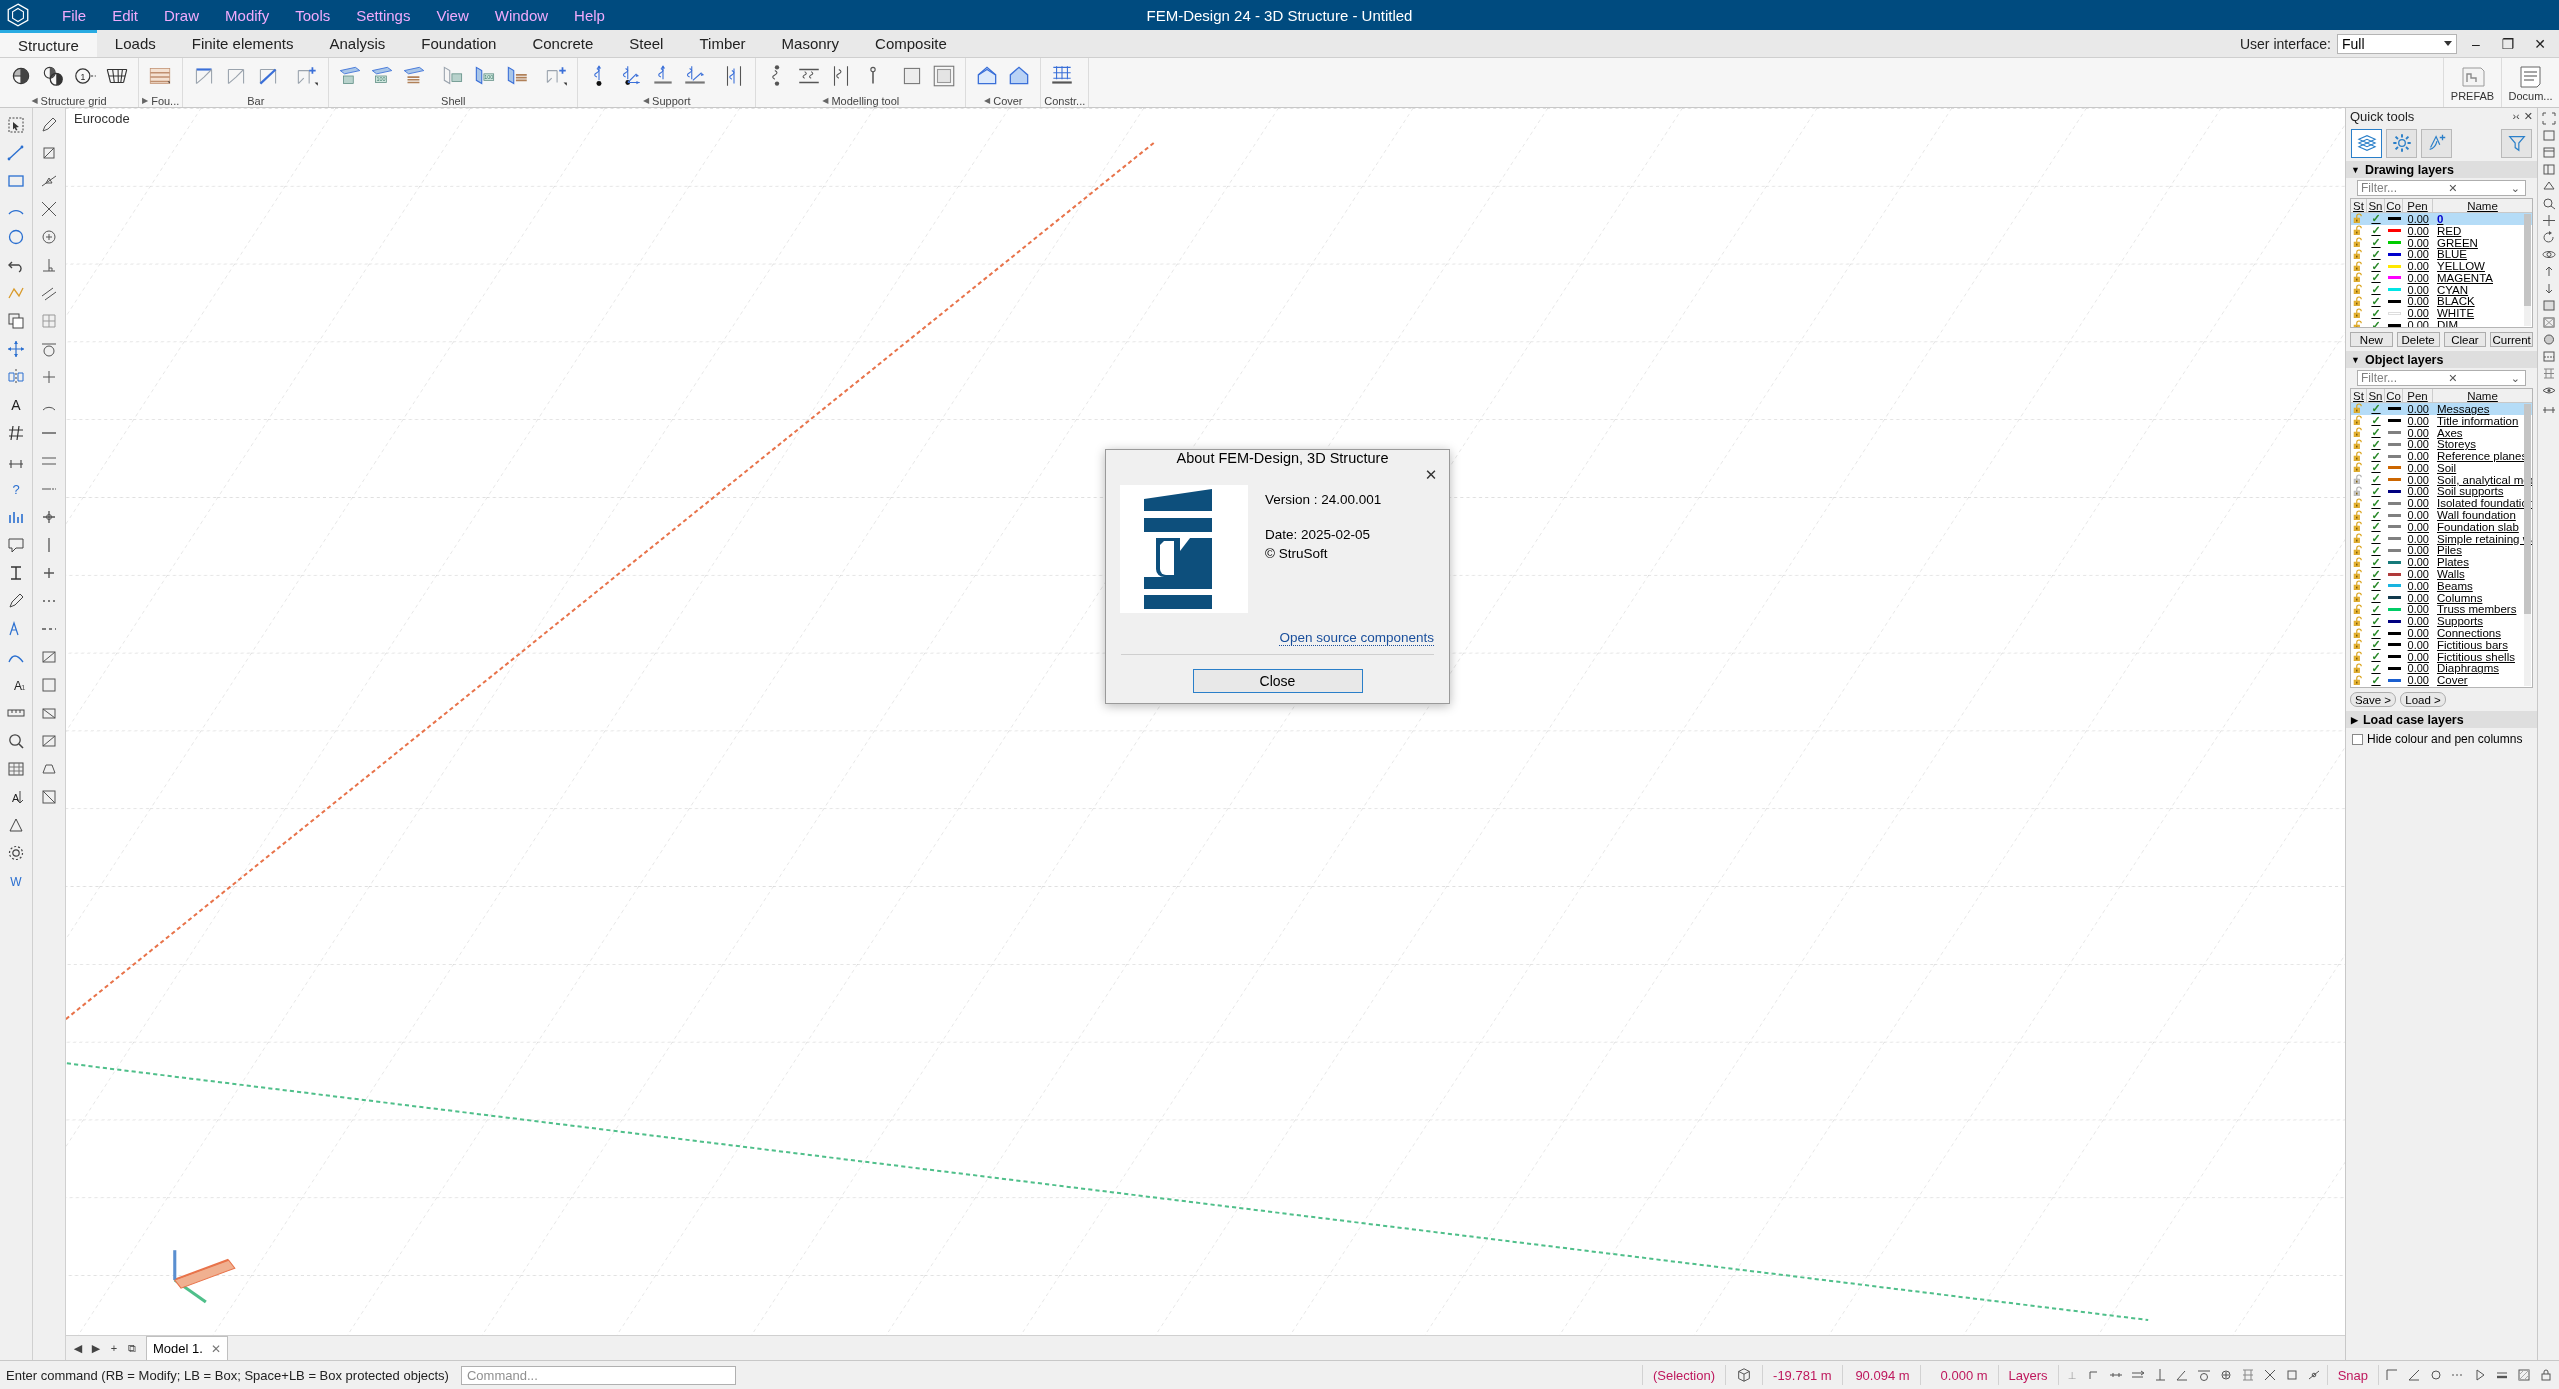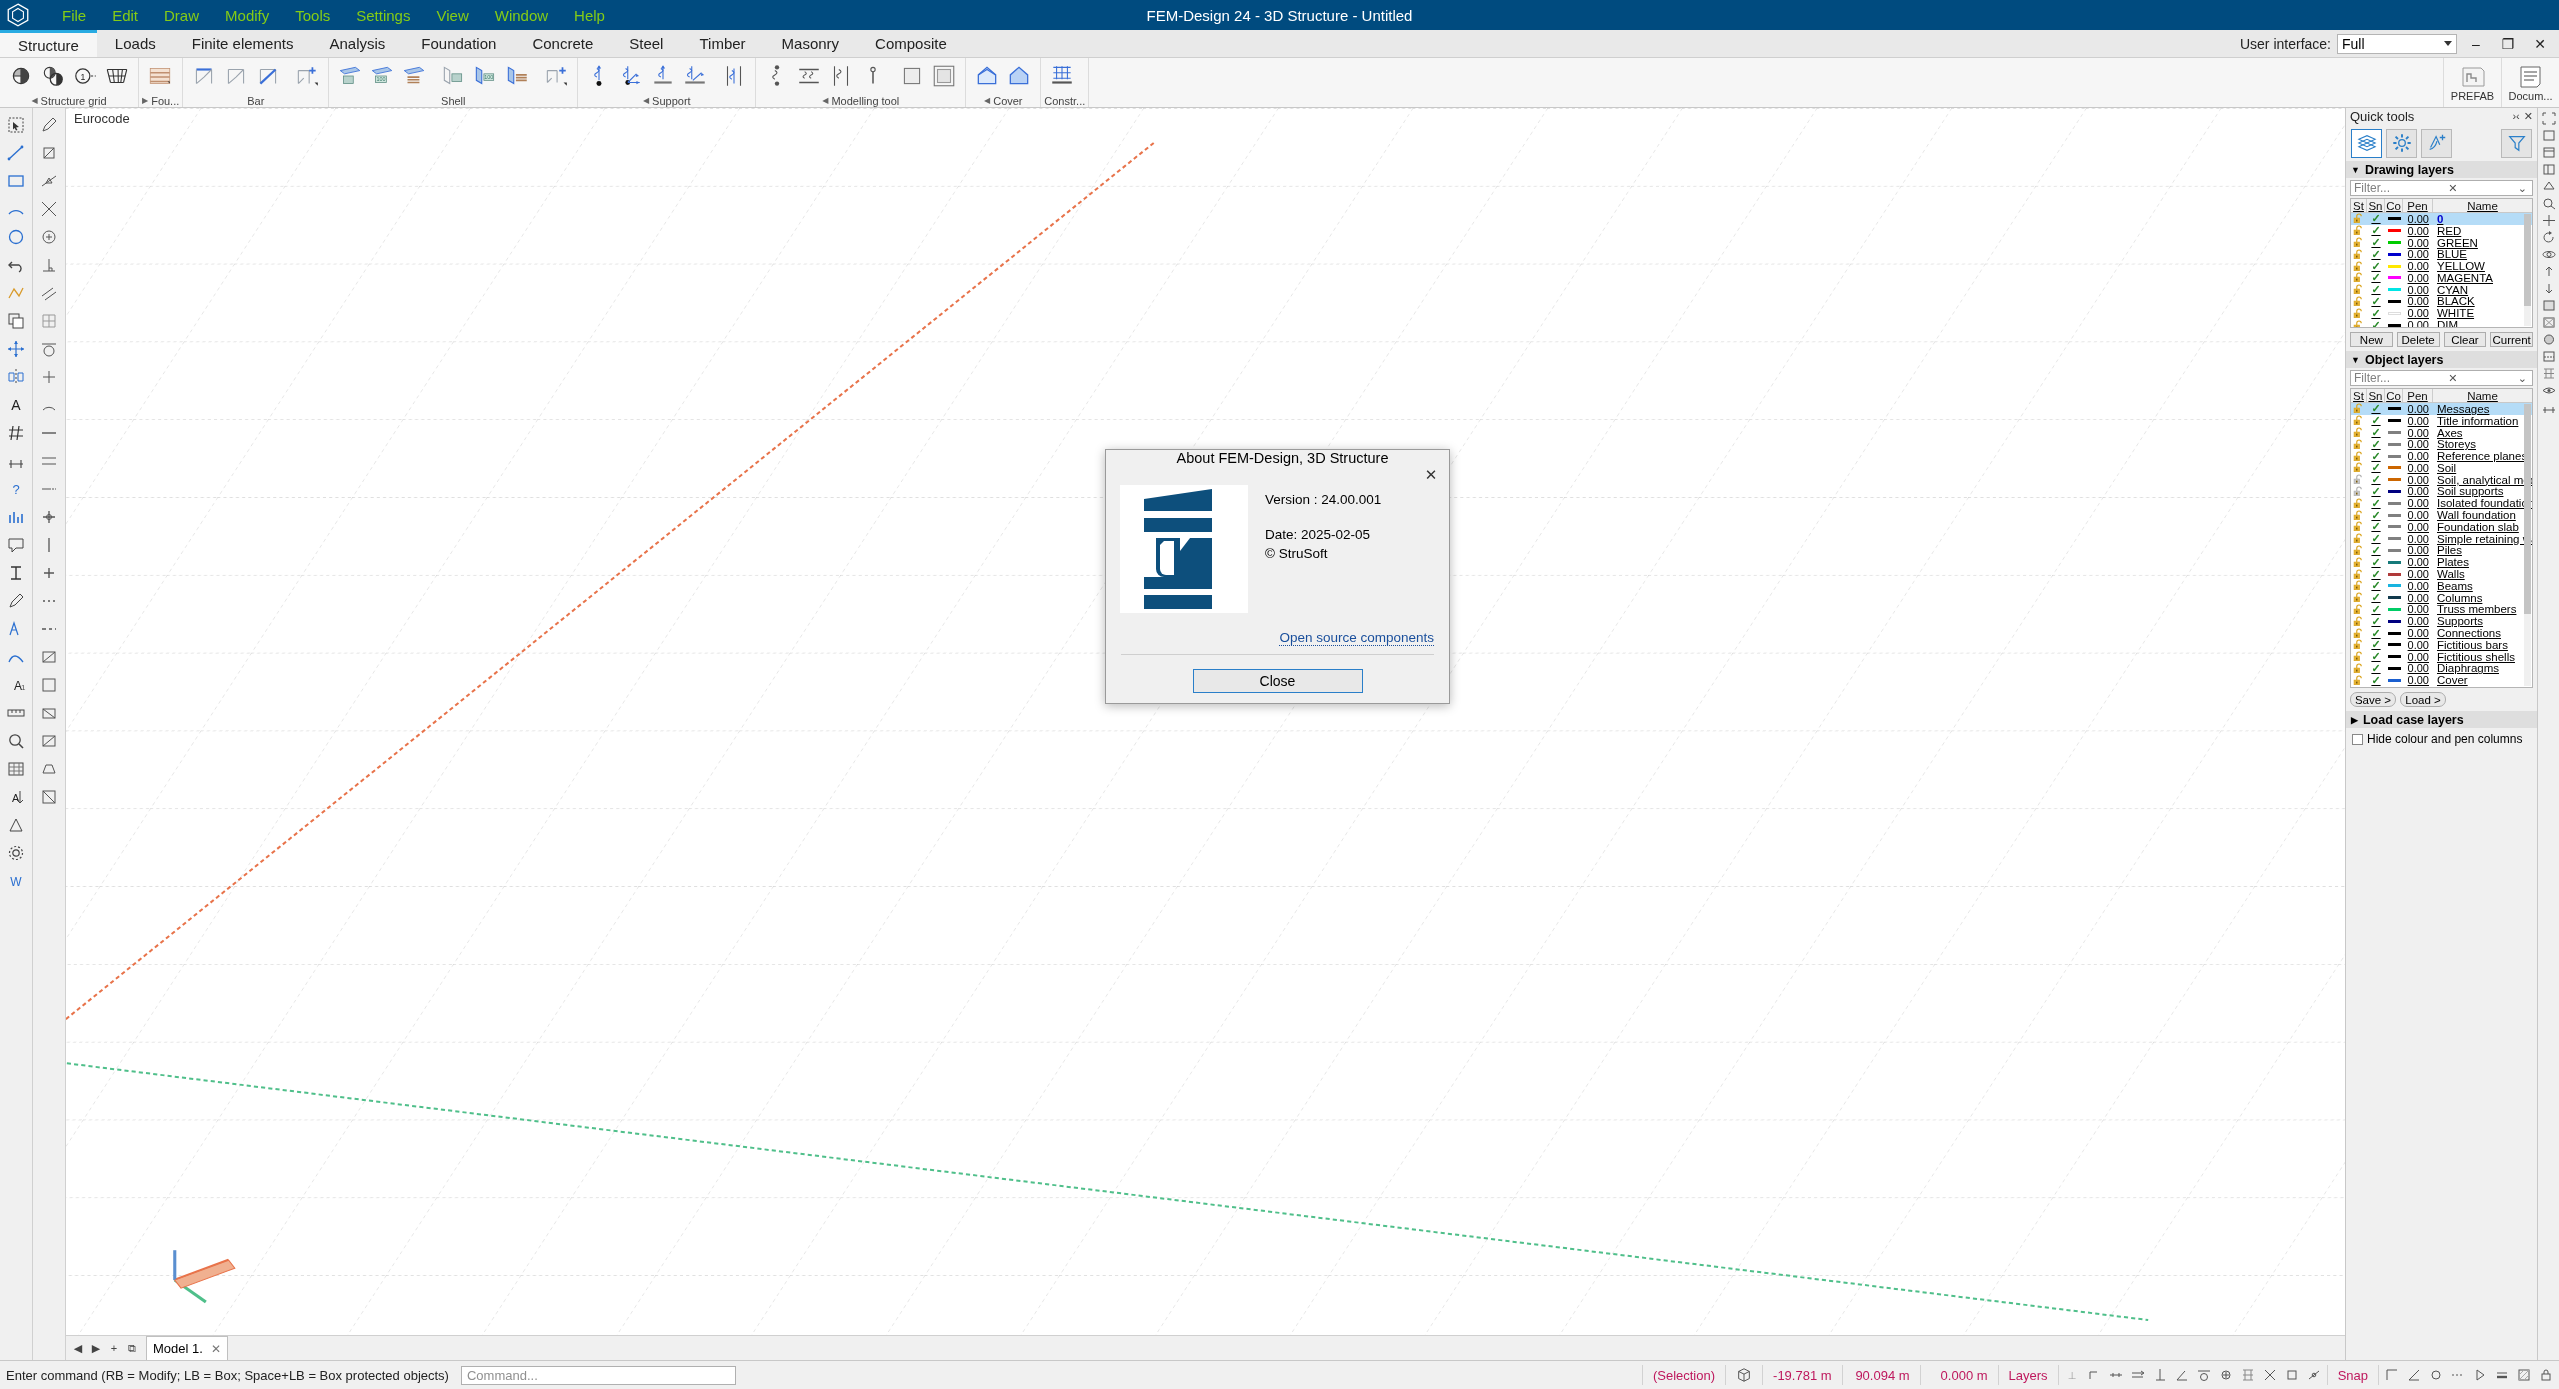--- a/index.html
+++ b/index.html
@@ -3,21 +3,21 @@
 <meta charset="utf-8">
 <style>
   * { box-sizing: border-box; margin:0; padding:0; }
   html,body { width:2559px; height:1389px; overflow:hidden;
     font-family:"Liberation Sans", sans-serif; font-size:15px; color:#000; background:#f0f0f0; }
 
   
   .titlebar { height:30px; background:#004B7F; display:flex; align-items:center; position:relative; }
   .logo-hex { width:26px; height:26px; margin-left:5px; flex:0 0 auto; }
   .menubar { display:flex; align-items:center; margin-left:18px; }
-  .menu-item { color:#84cc16; font-size:15px; padding:4px 13px; cursor:default; white-space:nowrap; }
+  .menu-item { color:#f0abfc; font-size:15px; padding:4px 13px; cursor:default; white-space:nowrap; }
   .app-title { position:absolute; left:0; right:0; text-align:center; color:#fff; font-size:15px;
      pointer-events:none; }
 
   
   .tabrow { height:28px; background:#e9e9e9; display:flex; align-items:stretch;
       border-bottom:1px solid #cfcfcf; position:relative; }
   .tab { padding:0 18px; display:flex; align-items:center; font-size:15px; color:#222; cursor:default;
       white-space:nowrap; }
   .tab.active { background:#f6f6f6; border-top:3px solid #29ABE2; position:relative; }
   .ui-right { margin-left:auto; display:flex; align-items:center; padding-right:6px; gap:6px; }
@@ -72,21 +72,21 @@
   .qt-header .sp { margin-left:auto; display:flex; gap:4px; font-size:11px; color:#444; }
   .qt-tools { height:36px; display:flex; align-items:center; padding:0 5px; gap:4px; }
   .qtbtn { width:31px;height:29px; border:1px solid #b9b9b9; background:#e4e4e4;
      display:flex;align-items:center;justify-content:center; }
   .qtbtn.sel { background:#fff; border-color:#2a7fc9; }
   .qtbtn svg { width:22px;height:22px; }
   .qtbtn.right { margin-left:auto; }
   .section-hd { height:17px; background:#dedede; display:flex; align-items:center;
      padding-left:5px; font-size:12.5px; font-weight:bold; gap:5px; }
   .tri { font-size:9px; }
-  .filterbar { height:16px; margin:2px 4px; background:#fff; border:1px solid #aeaeae;
+  .filterbar { height:16px; margin:2px 11px; background:#fff; border:1px solid #aeaeae;
      display:flex; align-items:center; padding:0 3px; font-size:12px; color:#808080; }
   .filterbar .ic { margin-left:auto; color:#555; font-size:11px; padding:0 2px; }
   .lst-hd { height:14px; display:flex; font-size:11.5px; color:#111; border-bottom:1px solid #c8c8c8;
      background:#f0f0f0; }
   .lst-hd div { display:flex; align-items:center; justify-content:center; border-right:1px solid #cdcdcd; }
   .c-st{width:16px;} .c-sn{width:18px;} .c-co{width:18px;} .c-pen{width:30px;} .c-nm{flex:1;border-right:none !important;text-align:center;}
   .lstbox { background:#fff; border:1px solid #b5b5b5; margin:0 4px; overflow:hidden; position:relative;text-decoration:underline; }
   .row { height:11.8px; display:flex; align-items:center; font-size:11.5px; }
   .row.sel { background:#b5dcf7; }
   .row .lock { width:16px; display:flex; justify-content:center; }

